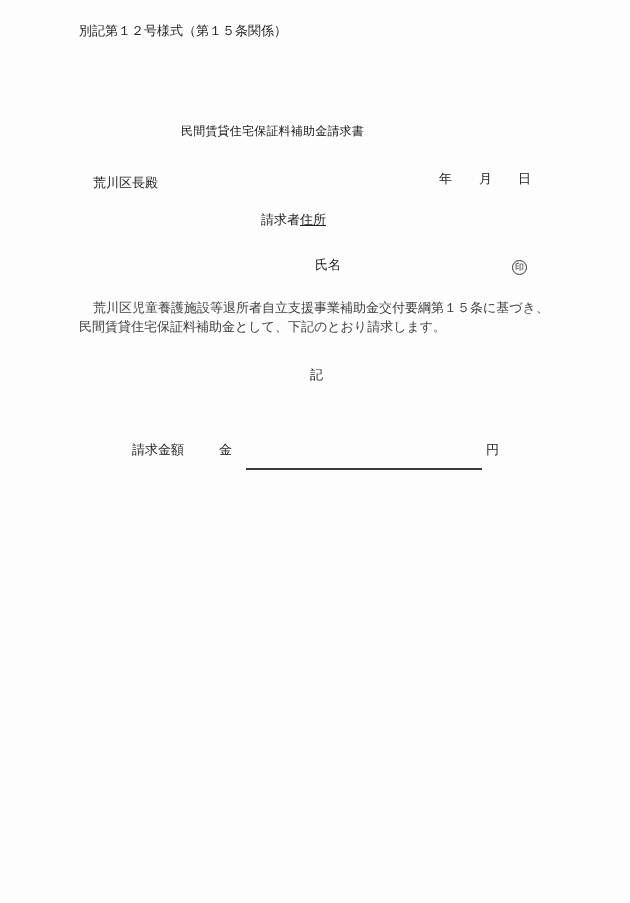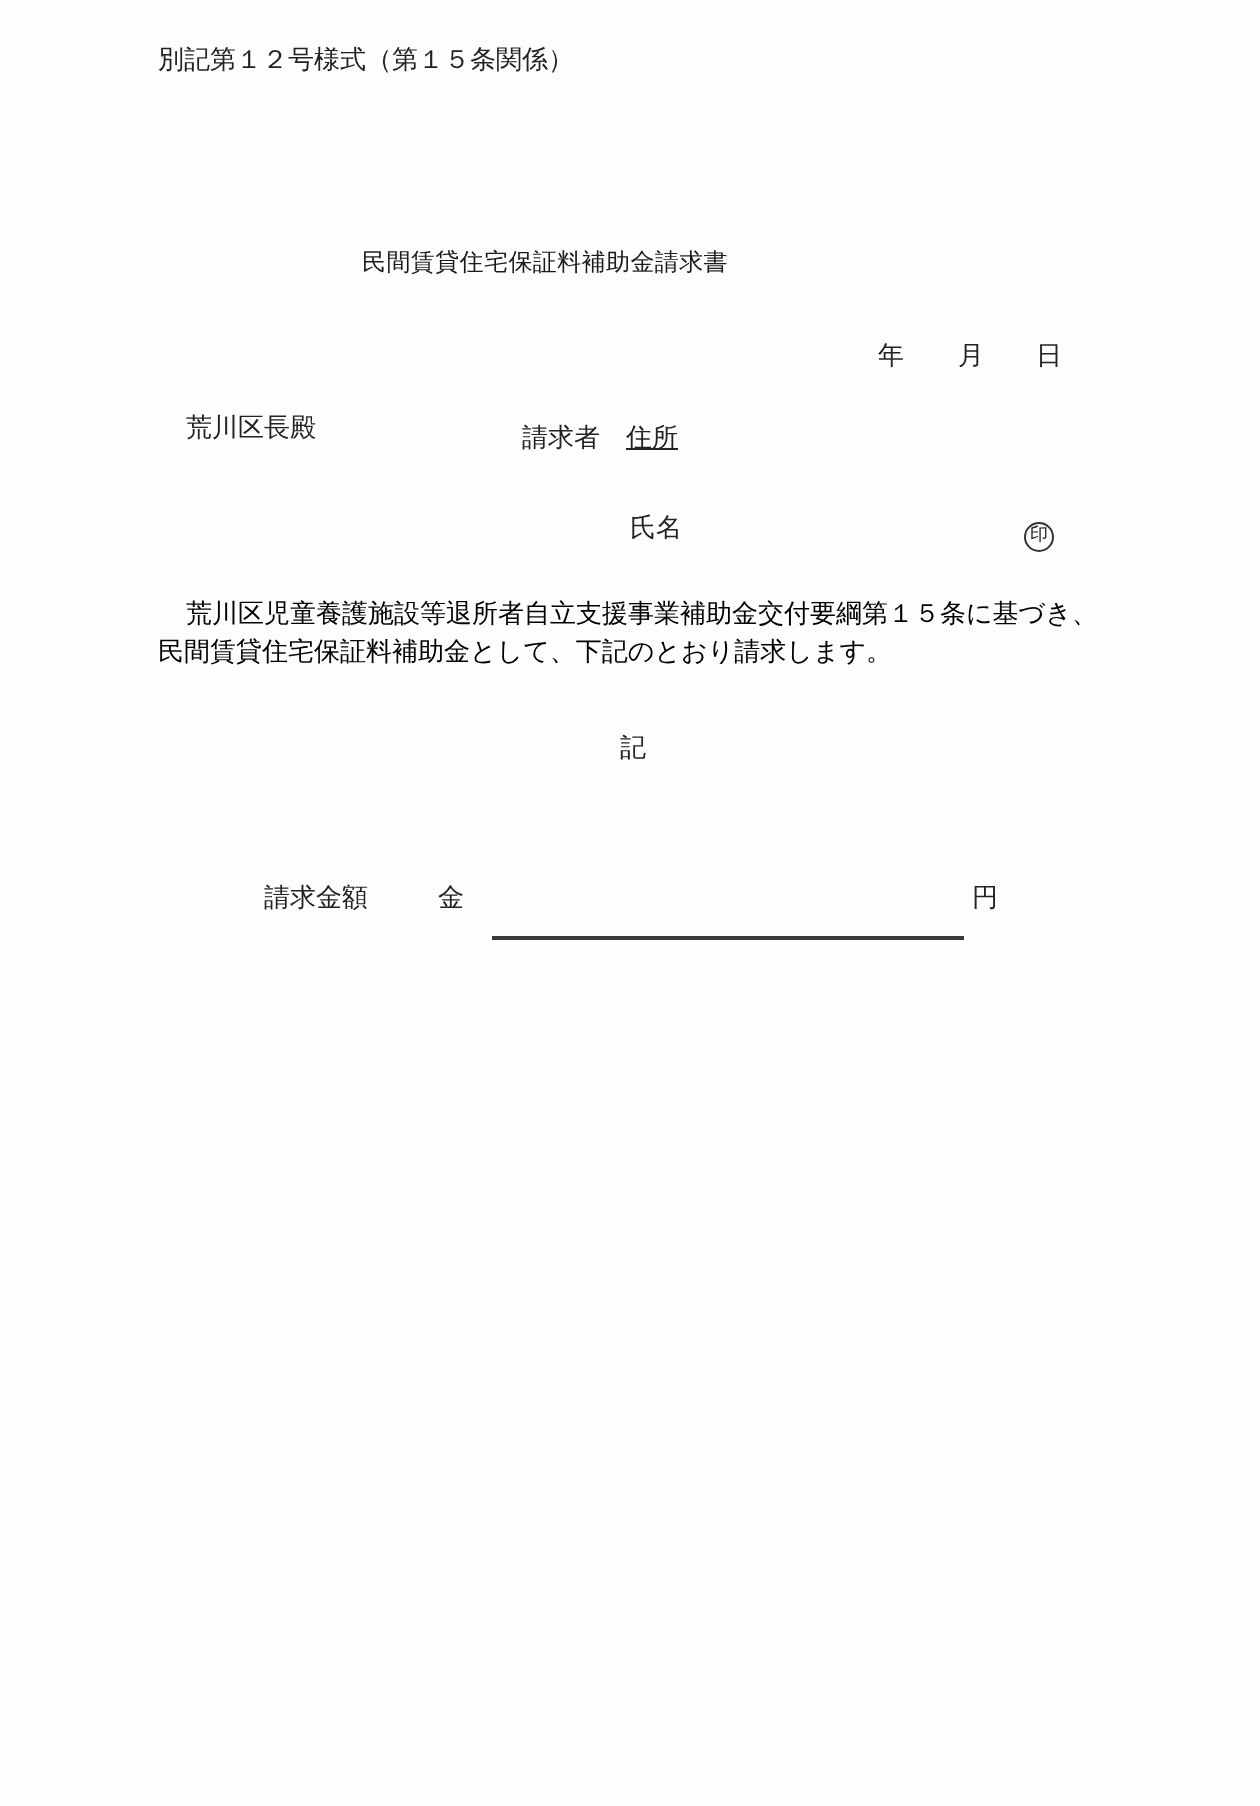--- a/index.html
+++ b/index.html
@@ -11,21 +11,21 @@
       width: 630px;
       height: 903px;
       position: relative;
       overflow: hidden;
       font-family: "DejaVu Serif", "Liberation Serif", serif;
       color: #222;
     }
     .abs { position: absolute; white-space: nowrap; line-height: 1; }
     .small { font-size: 13px; }
     .title { font-size: 12px; letter-spacing: 0.2px; color: #1a1a1a; }
-    .body-text { font-size: 13px; color: #000000; }
+    .body-text { font-size: 13px; color: #404040; }
     .underline-bar {
       position: absolute;
       height: 2px;
       background: #3a3a3a;
     }
     .seal {
       display: inline-block;
       width: 13px;
       height: 13px;
       border: 1px solid #333;
@@ -43,25 +43,25 @@
   <div class="abs small" style="left:79px; top:24px;">別記第１２号様式（第１５条関係）</div>
 
   <div class="abs title" style="left:181px; top:125px;">民間賃貸住宅保証料補助金請求書</div>
 
   <div>
     <div class="abs small" style="left:439px; top:172px;">年</div>
     <div class="abs small" style="left:479px; top:172px;">月</div>
     <div class="abs small" style="left:518px; top:172px;">日</div>
   </div>
 
-  <div class="abs small" style="left:93px; top:208px;">荒川区長殿</div>
+  <div class="abs small" style="left:93px; top:176px;">荒川区長殿</div>
 
   <div>
     <div class="abs small" style="left:261px; top:213px;">請求者</div>
-    <div class="abs small" style="left:313px; top:213px;text-decoration:underline;">住所</div>
+    <div class="abs small" style="left:300px; top:213px;text-decoration:underline;">住所</div>
     <div class="abs small" style="left:315px; top:258px;text-align:right;">氏名</div>
     <div class="abs" style="left:512px; top:257px;">
       <span class="seal">印</span>
     </div>
   </div>
 
   <div>
     <div class="abs body-text" style="left:93px; top:301px;">荒川区児童養護施設等退所者自立支援事業補助金交付要綱第１５条に基づき、</div>
     <div class="abs body-text" style="left:79px; top:320px;">民間賃貸住宅保証料補助金として、下記のとおり請求します。</div>
   </div>

